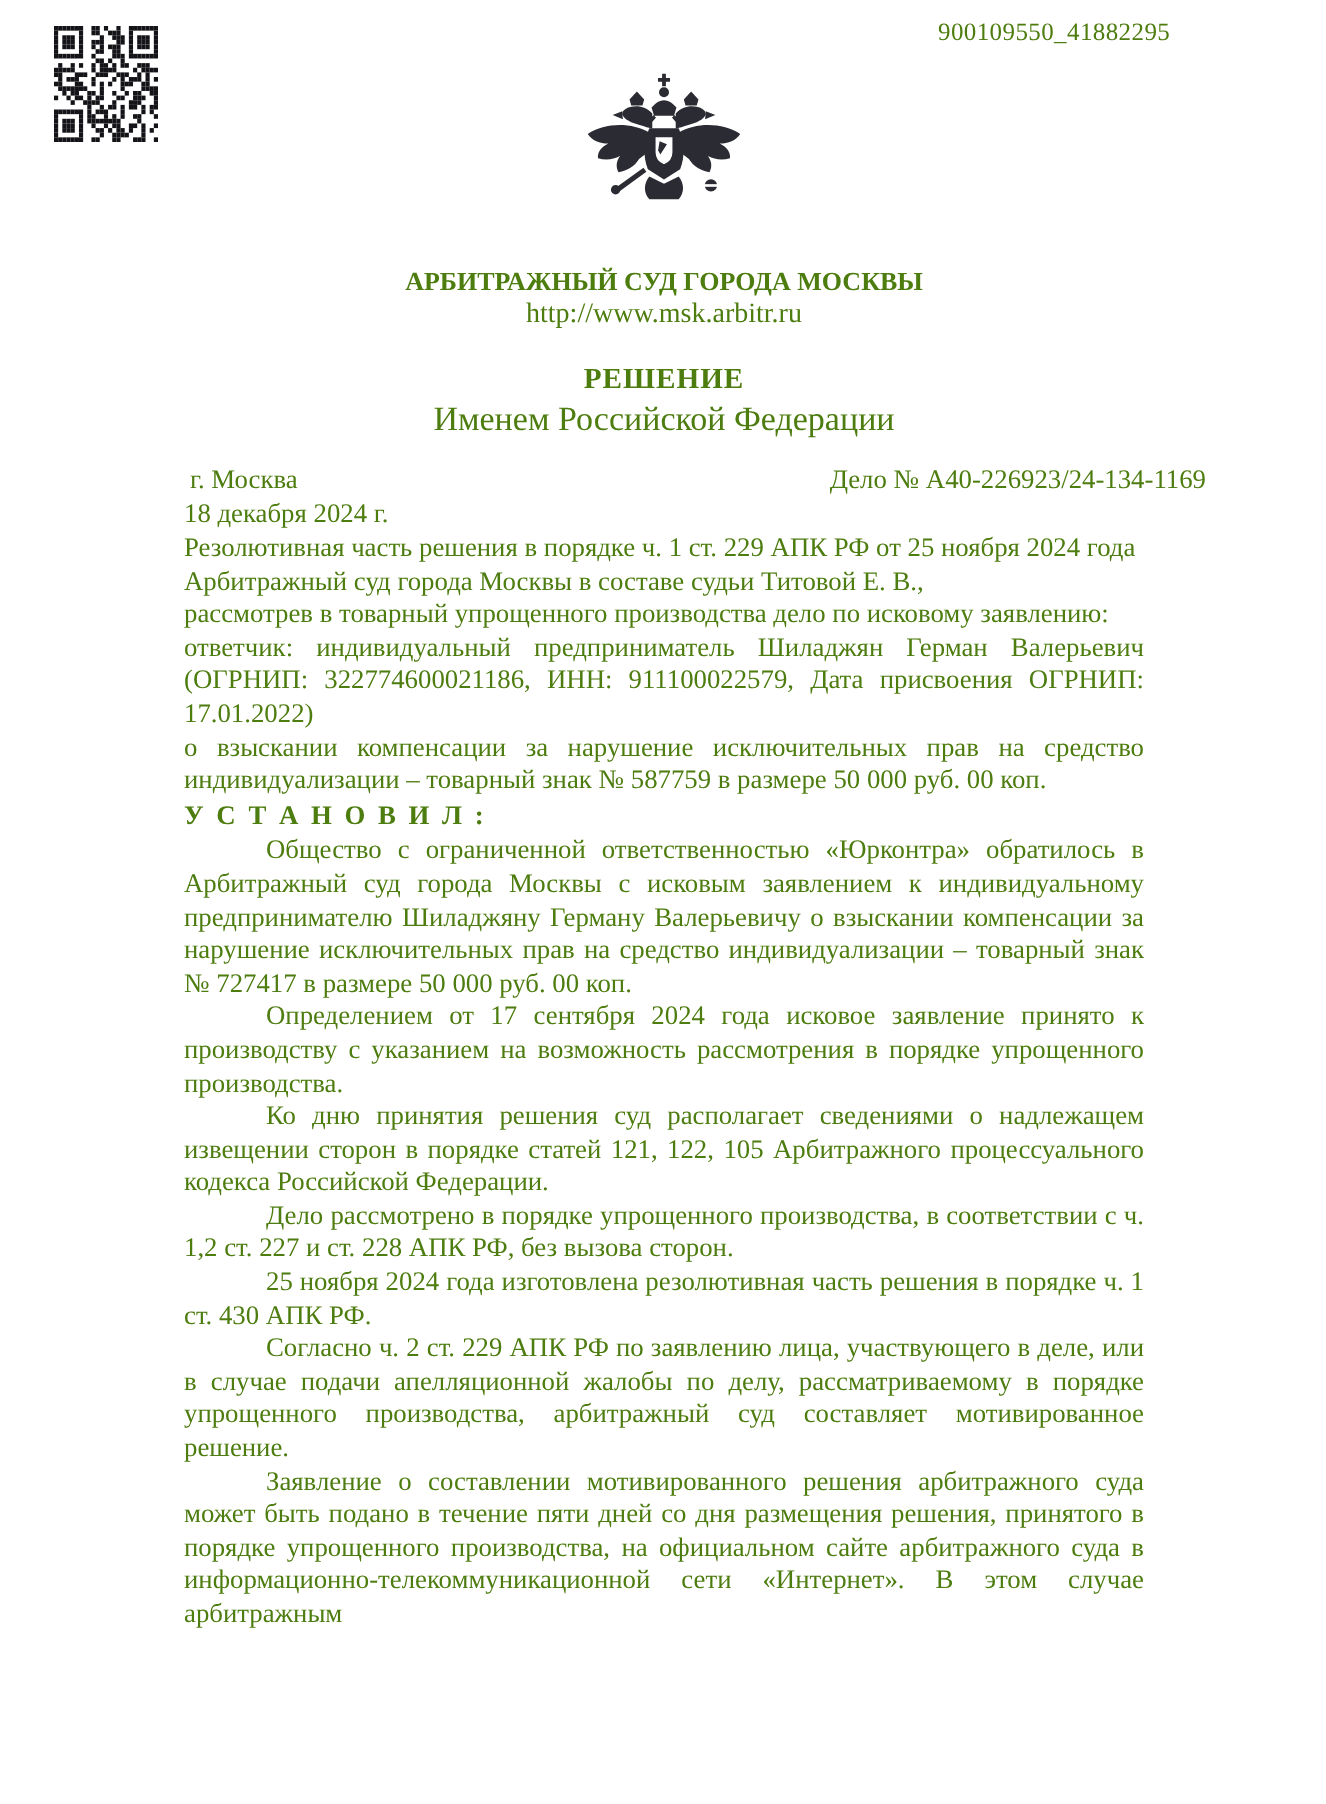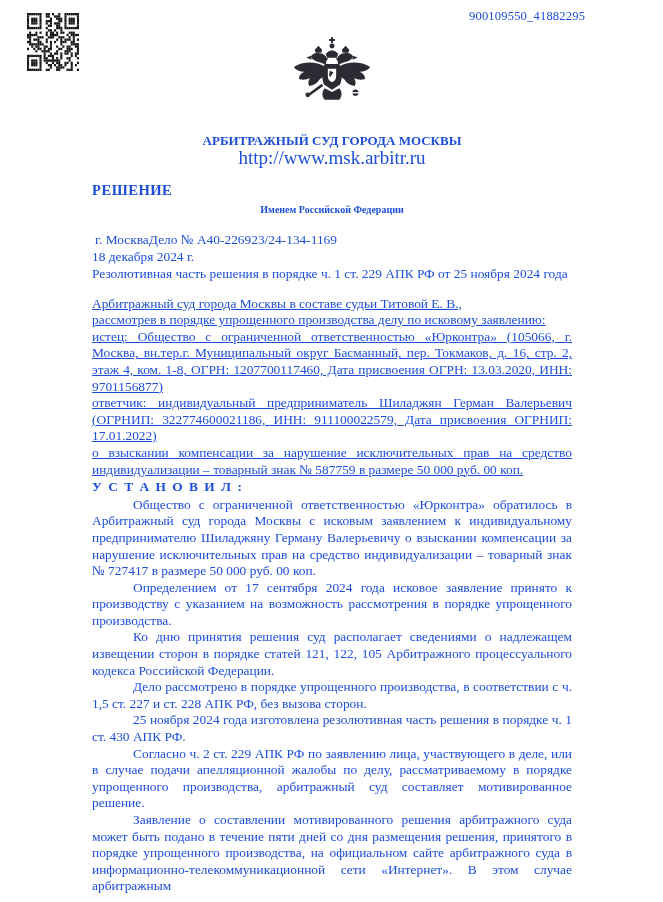--- a/index.html
+++ b/index.html
@@ -1,40 +1,40 @@
 <!DOCTYPE html>
 <html><head>
 <meta charset="utf-8">
 <style>
   * { margin:0; padding:0; box-sizing:border-box; }
   html,body { width:663px; height:902px; }
   body { background:#e8e8e8; font-family:"Liberation Serif","DejaVu Serif",serif; }
   .page {
     position:relative; width:663px; height:902px; background:#ffffff;
-    color:#1d4ed8; overflow:hidden;
+    color:#4d7c0f; overflow:hidden;
   }
   .qr { position:absolute; left:27px; top:13px; width:52px; height:58px; }
   .qr svg { width:100%; height:100%; }
   .scan-id { position:absolute; top:9px; left:469px; font-size:12.5px; letter-spacing:.2px; }
   .emblem { position:absolute; top:35px; left:50%; transform:translateX(-50%); width:88px; height:86px; }
   .emblem svg { width:100%; height:100%; }
 
   .content { position:absolute; top:131px; left:92px; width:480px; font-size:13.4px; line-height:16.6px; }
 
   .court-name { text-align:center; font-weight:bold; font-size:13px; line-height:19px; }
   .court-address { text-align:center; font-size:13.4px; line-height:16px; margin-top:1px; }
-  .court-site { text-align:center; font-size:19px; line-height:16px; }
-  .doc-type { font-weight:bold; font-size:14.6px; line-height:17px; margin-top:16px; letter-spacing:.5px; }
-  .doc-subtitle { text-align:center; font-size:10px; line-height:17px; margin-top:2px;font-weight:bold; }
+  .court-site { text-align:center; font-size:14px; line-height:16px; }
+  .doc-type { text-align:center; font-weight:bold; font-size:14.6px; line-height:17px; margin-top:16px; letter-spacing:.5px; }
+  .doc-subtitle { text-align:center; font-size:17px; line-height:17px; margin-top:2px; }
 
   .case-block { margin-top:13px; line-height:17.2px; }
-  .case-row { display:flex; width:511px; }
+  .case-row { display:flex; justify-content:space-between; width:511px; }
   .case-city { padding-left:3px; }
 
-  .intro-block { margin-top:13px; text-align:justify;text-decoration:underline; }
+  .intro-block { text-align:justify; }
   .intro-line, .intro-para { text-align:justify; }
 
   .heading-ustanovil { font-weight:bold; letter-spacing:1.5px; margin:1px 0; }
 
   .para { text-align:justify; text-indent:41px; }
   .para.cutoff { text-align-last:justify; }
 </style>
 </head>
 <body>
 
@@ -398,30 +398,29 @@
       <div class="case-row">
         <span class="case-city">г. Москва</span>
         <span class="case-number">Дело № А40-226923/24-134-1169</span>
       </div>
       <div class="case-line">18 декабря 2024 г.</div>
       <div class="case-line">Резолютивная часть решения  в порядке ч. 1 ст. 229 АПК РФ от 25 ноября 2024 года</div>
     </div>
 
     <div class="intro-block">
       <div class="intro-line">Арбитражный суд города Москвы в составе судьи Титовой Е. В.,</div>
-      <div class="intro-line">рассмотрев в порядке упрощенного производства делу по исковому заявлению:</div>
-      <div class="intro-para">истец: Общество с ограниченной ответственностью «Юрконтра» (105066, г. Москва, вн.тер.г. Муниципальный округ Басманный, пер. Токмаков, д. 16, стр. 2, этаж 4, ком. 1-8, ОГРН: 1207700117460, Дата присвоения ОГРН: 13.03.2020, ИНН: 9701156877)</div>
+      <div class="intro-line">рассмотрев в товарный упрощенного производства дело по исковому заявлению:</div>
       <div class="intro-para">ответчик: индивидуальный предприниматель Шиладжян Герман Валерьевич (ОГРНИП: 322774600021186, ИНН: 911100022579, Дата присвоения ОГРНИП: 17.01.2022)</div>
       <div class="intro-para">о взыскании компенсации за нарушение исключительных прав на средство индивидуализации – товарный знак № 587759 в размере 50 000 руб. 00 коп.</div>
     </div>
 
     <div class="heading-ustanovil">У С Т А Н О В И Л :</div>
 
     <div class="para">Общество с ограниченной ответственностью «Юрконтра» обратилось в Арбитражный суд города Москвы с исковым заявлением к индивидуальному предпринимателю Шиладжяну Герману Валерьевичу о взыскании компенсации за нарушение исключительных прав на средство индивидуализации – товарный знак № 727417 в размере 50 000 руб. 00 коп.</div>
     <div class="para">Определением от 17 сентября 2024 года исковое заявление принято к производству с указанием на возможность рассмотрения в порядке упрощенного производства.</div>
     <div class="para">Ко дню принятия решения суд располагает сведениями о надлежащем извещении сторон в порядке статей 121, 122, 105 Арбитражного процессуального кодекса Российской Федерации.</div>
-    <div class="para">Дело рассмотрено в порядке упрощенного производства, в соответствии с ч. 1,5 ст. 227 и ст. 228 АПК РФ, без вызова сторон.</div>
+    <div class="para">Дело рассмотрено в порядке упрощенного производства, в соответствии с ч. 1,2 ст. 227 и ст. 228 АПК РФ, без вызова сторон.</div>
     <div class="para">25 ноября 2024 года изготовлена резолютивная часть решения в порядке ч. 1 ст. 430 АПК РФ.</div>
     <div class="para">Согласно ч. 2 ст. 229 АПК РФ по заявлению лица, участвующего в деле, или в случае подачи апелляционной жалобы по делу, рассматриваемому в порядке упрощенного производства, арбитражный суд составляет мотивированное решение.</div>
     <div class="para cutoff">Заявление о составлении мотивированного решения арбитражного суда может быть подано в течение пяти дней со дня размещения решения, принятого в порядке упрощенного производства, на официальном сайте арбитражного суда в информационно-телекоммуникационной сети «Интернет». В этом случае арбитражным</div>
 
   </div>
 </div>
 
 </body></html>

